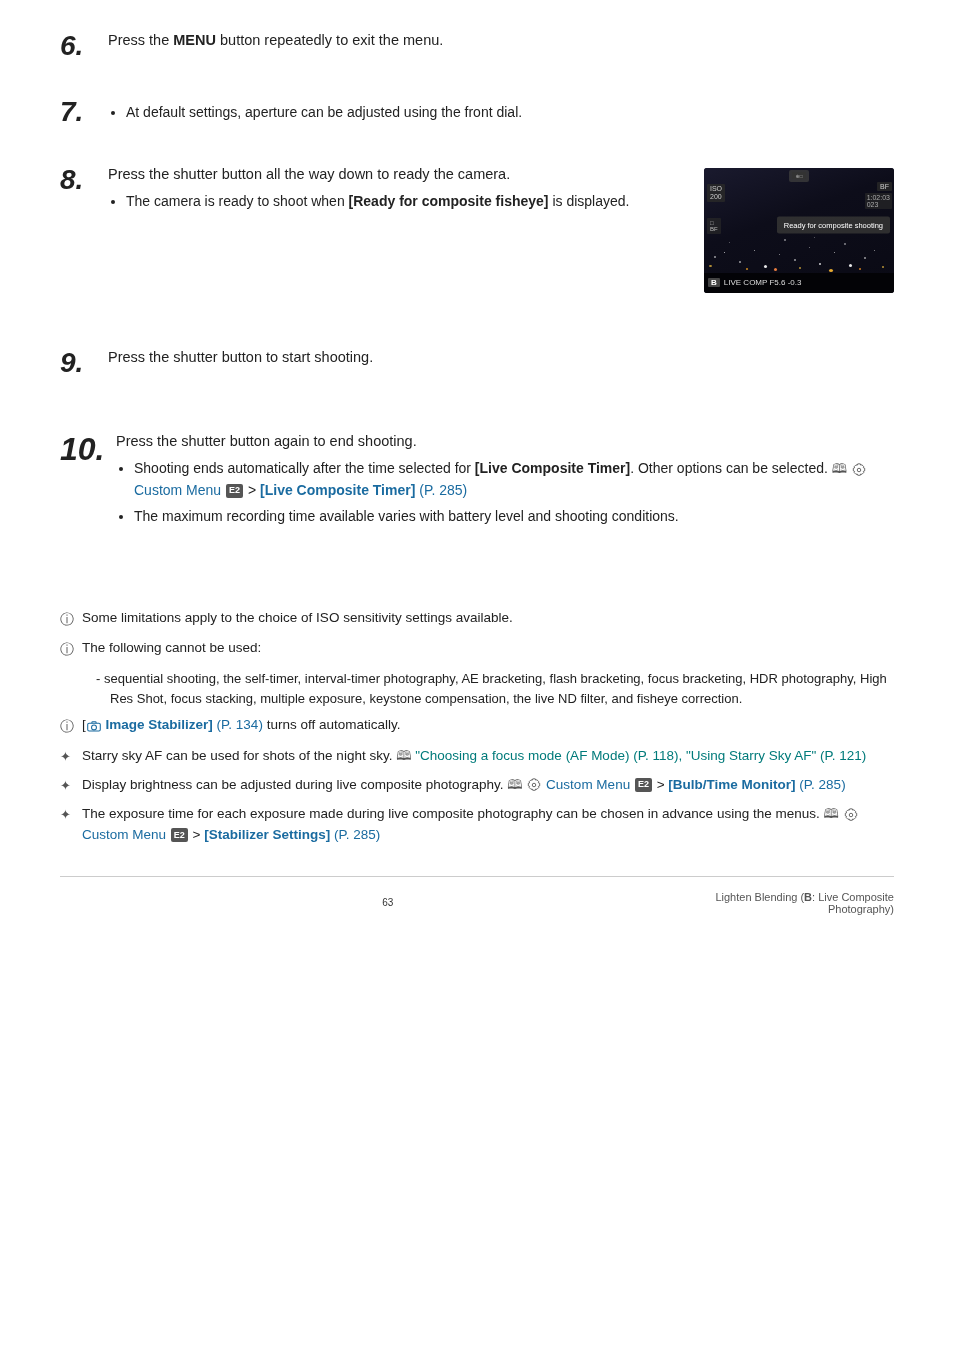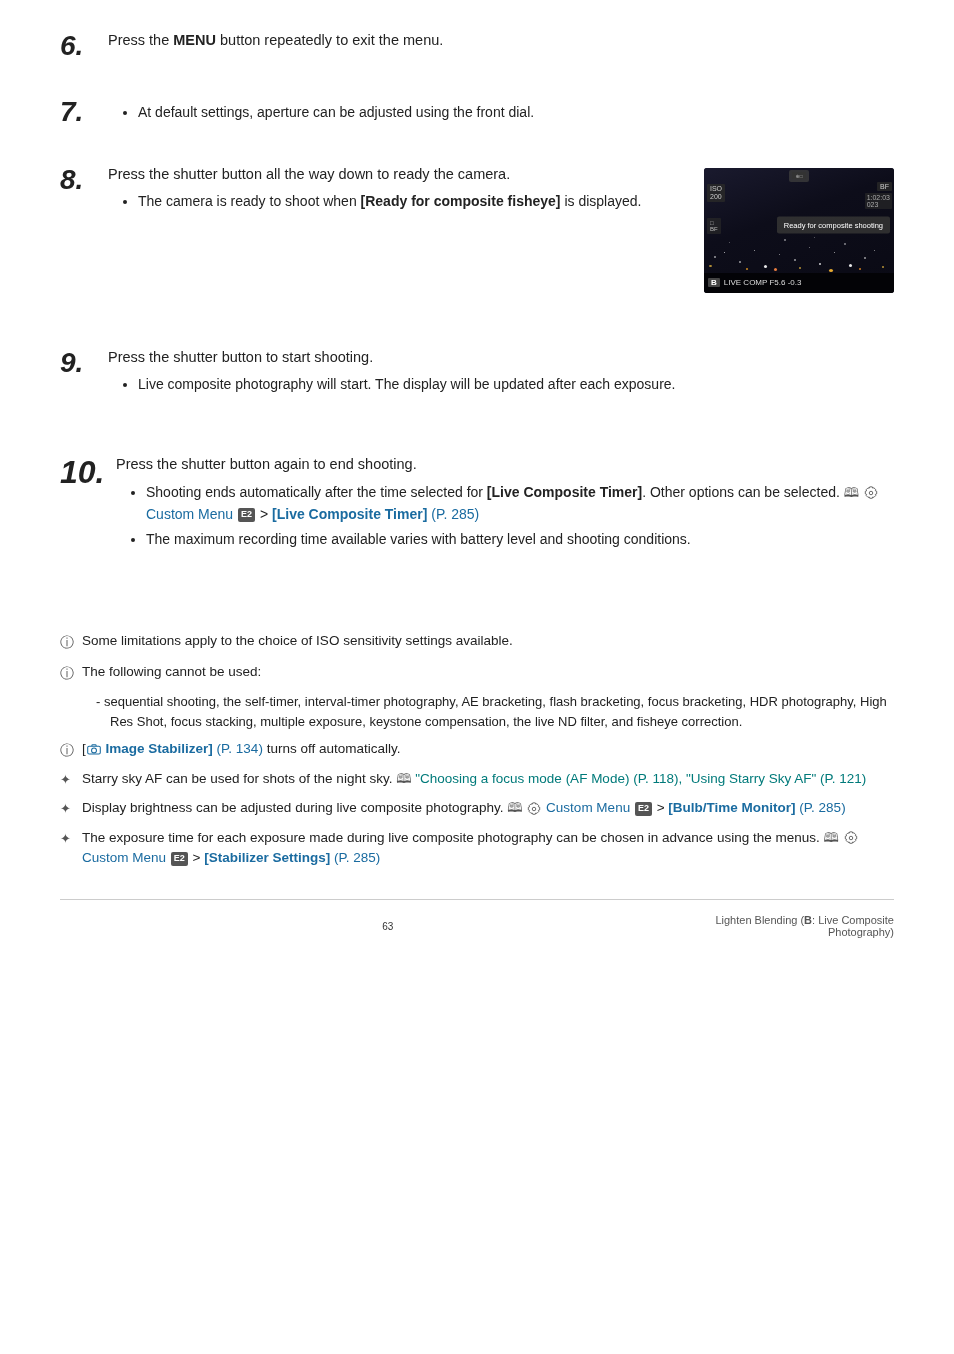--- a/index.html
+++ b/index.html
@@ -42,21 +42,20 @@
     .step-bullets {
       margin-left: 18px;
       margin-top: 6px;
     }
 
     .step-bullets li {
       list-style: disc;
       font-size: 14px;
       line-height: 1.55;
       margin-bottom: 4px;
-      margin-left: 12px;
     }
 
     .step-with-image {
       display: flex;
       align-items: flex-start;
       gap: 20px;
     }
 
     .step-text-col {
       flex: 1;
@@ -352,23 +351,20 @@
   </div>
 </div>
 
 <div class="section-gap"></div>
 <div class="section-gap"></div>
 
 <div class="step-row">
   <div class="step-number">9.</div>
   <div class="step-content">
     <div class="step-title">Press the shutter button to start shooting.</div>
-    <ul class="step-bullets">
-      <li>Live composite photography will start. The display will be updated after each exposure.</li>
-    </ul>
   </div>
 </div>
 
 <div class="section-gap"></div>
 <div class="section-gap"></div>
 
 <div class="step-row">
   <div class="step-number" style="font-size:32px;min-width:56px;font-style:italic;">10.</div>
   <div class="step-content">
     <div class="step-title">Press the shutter button again to end shooting.</div>

